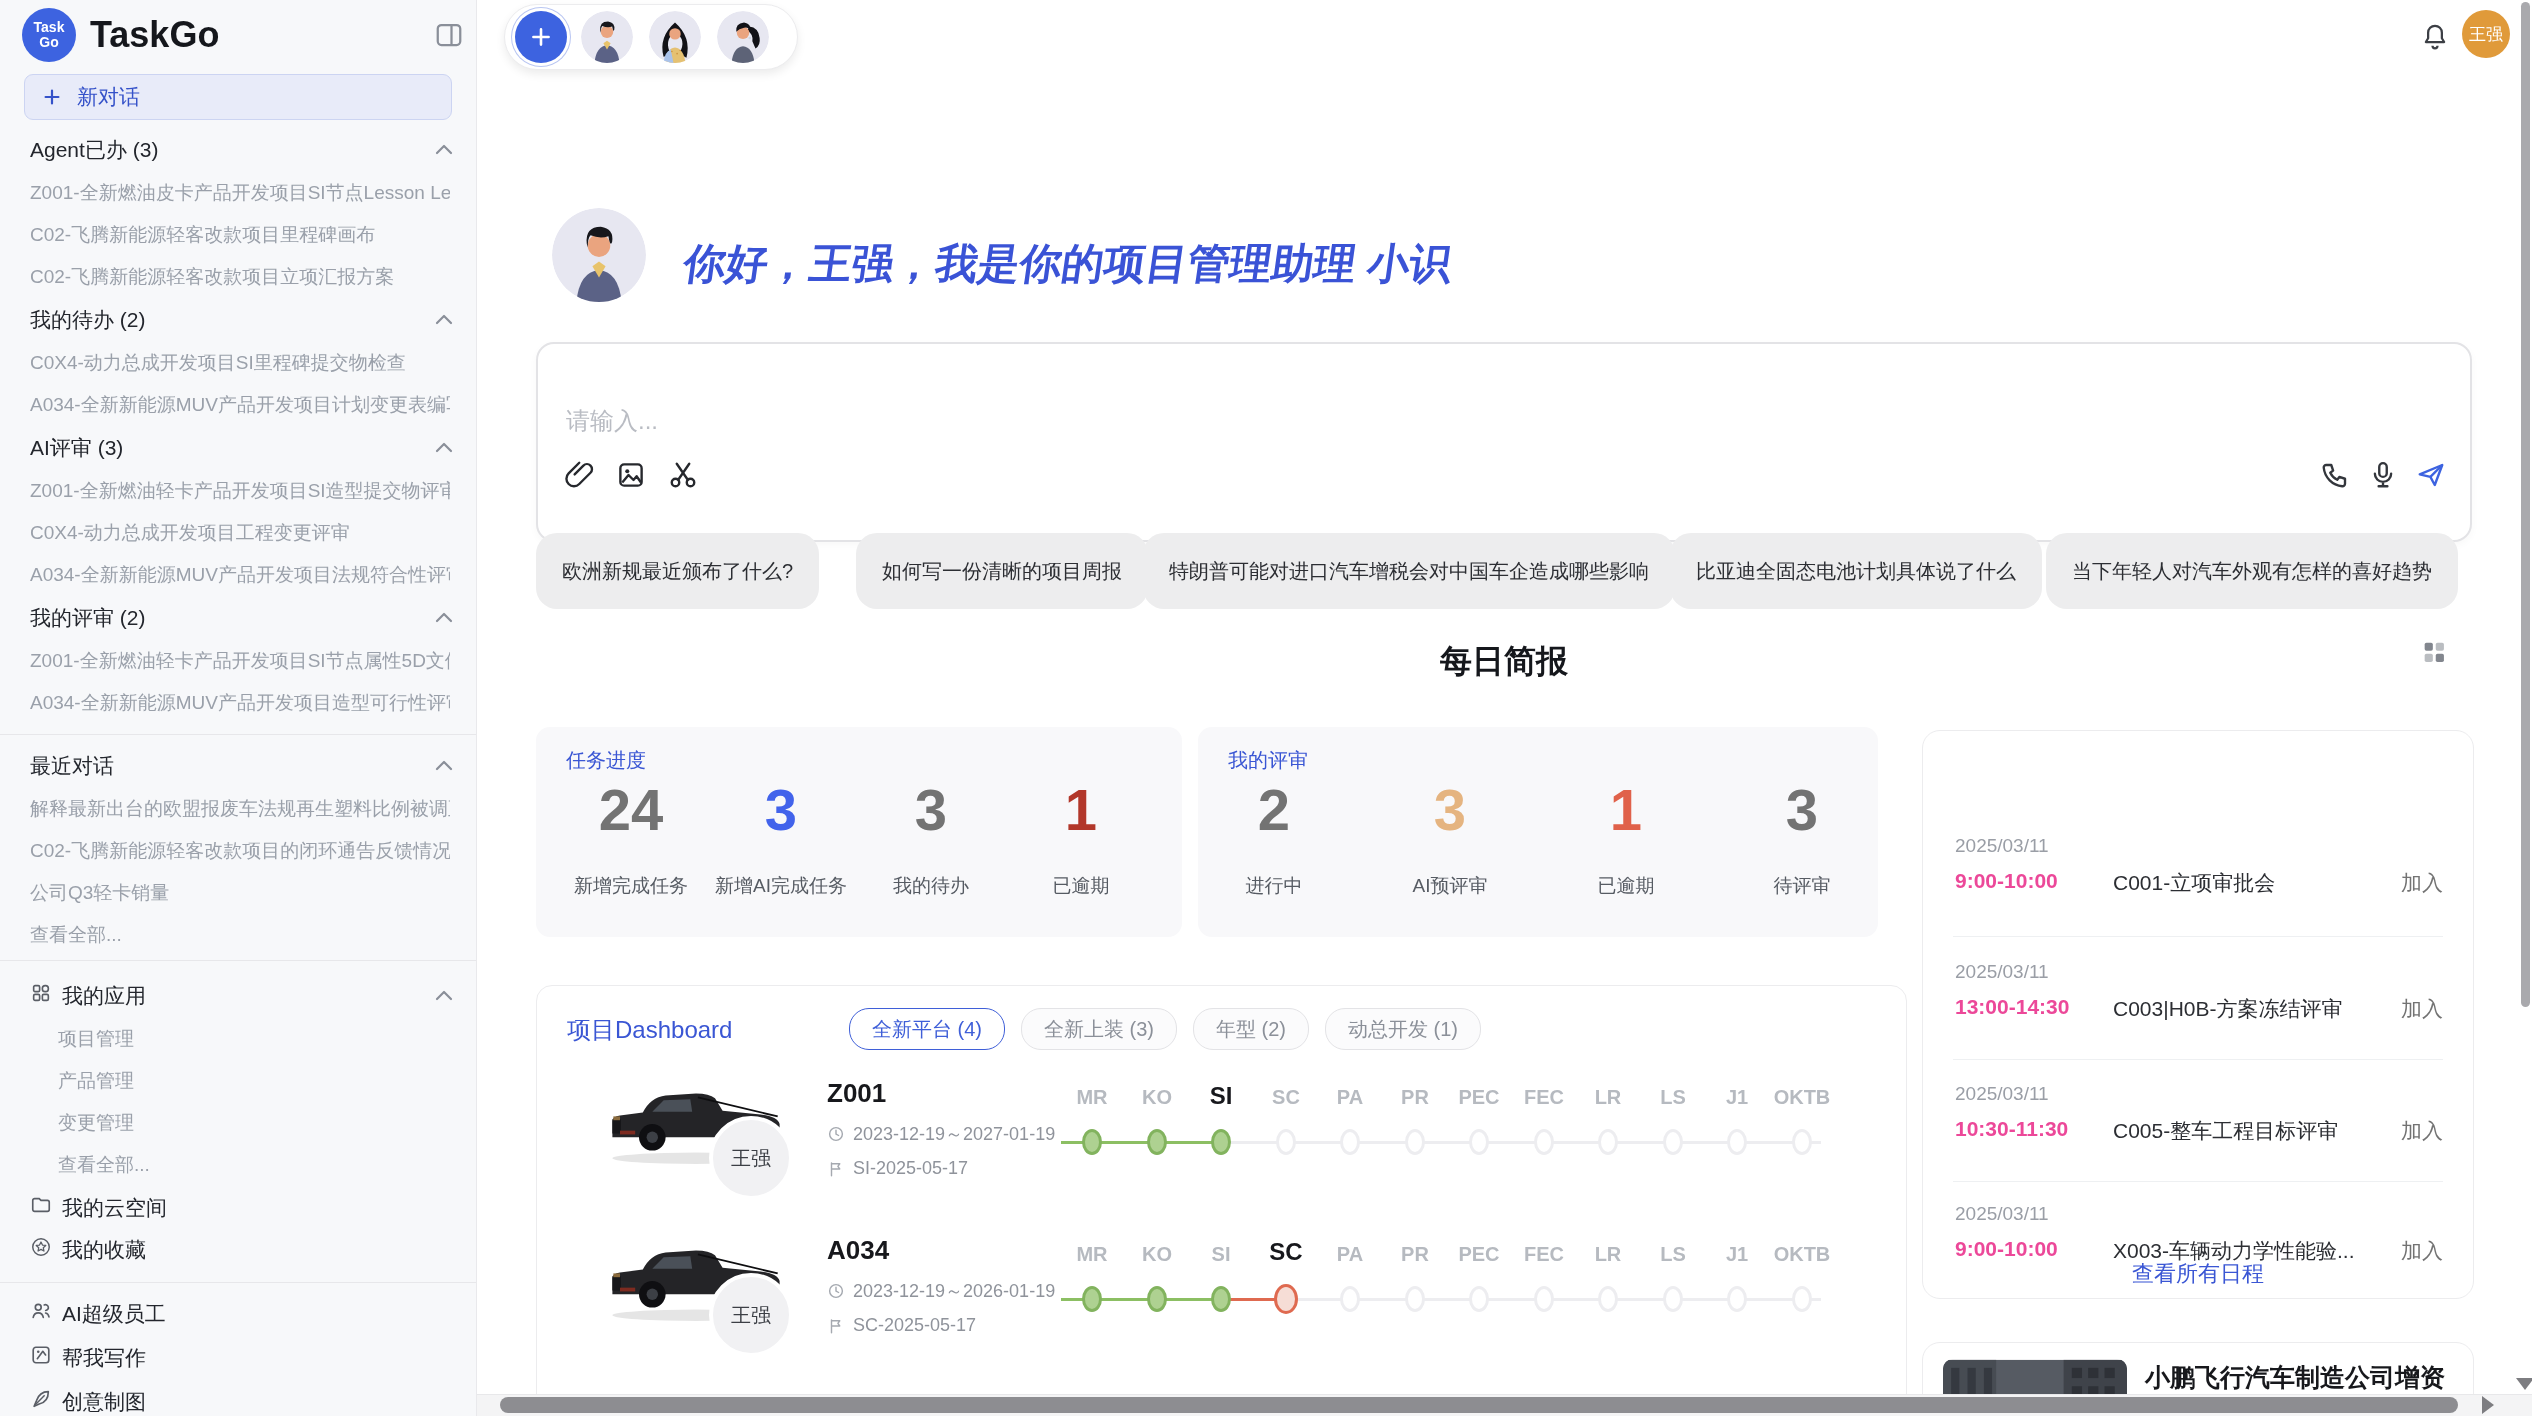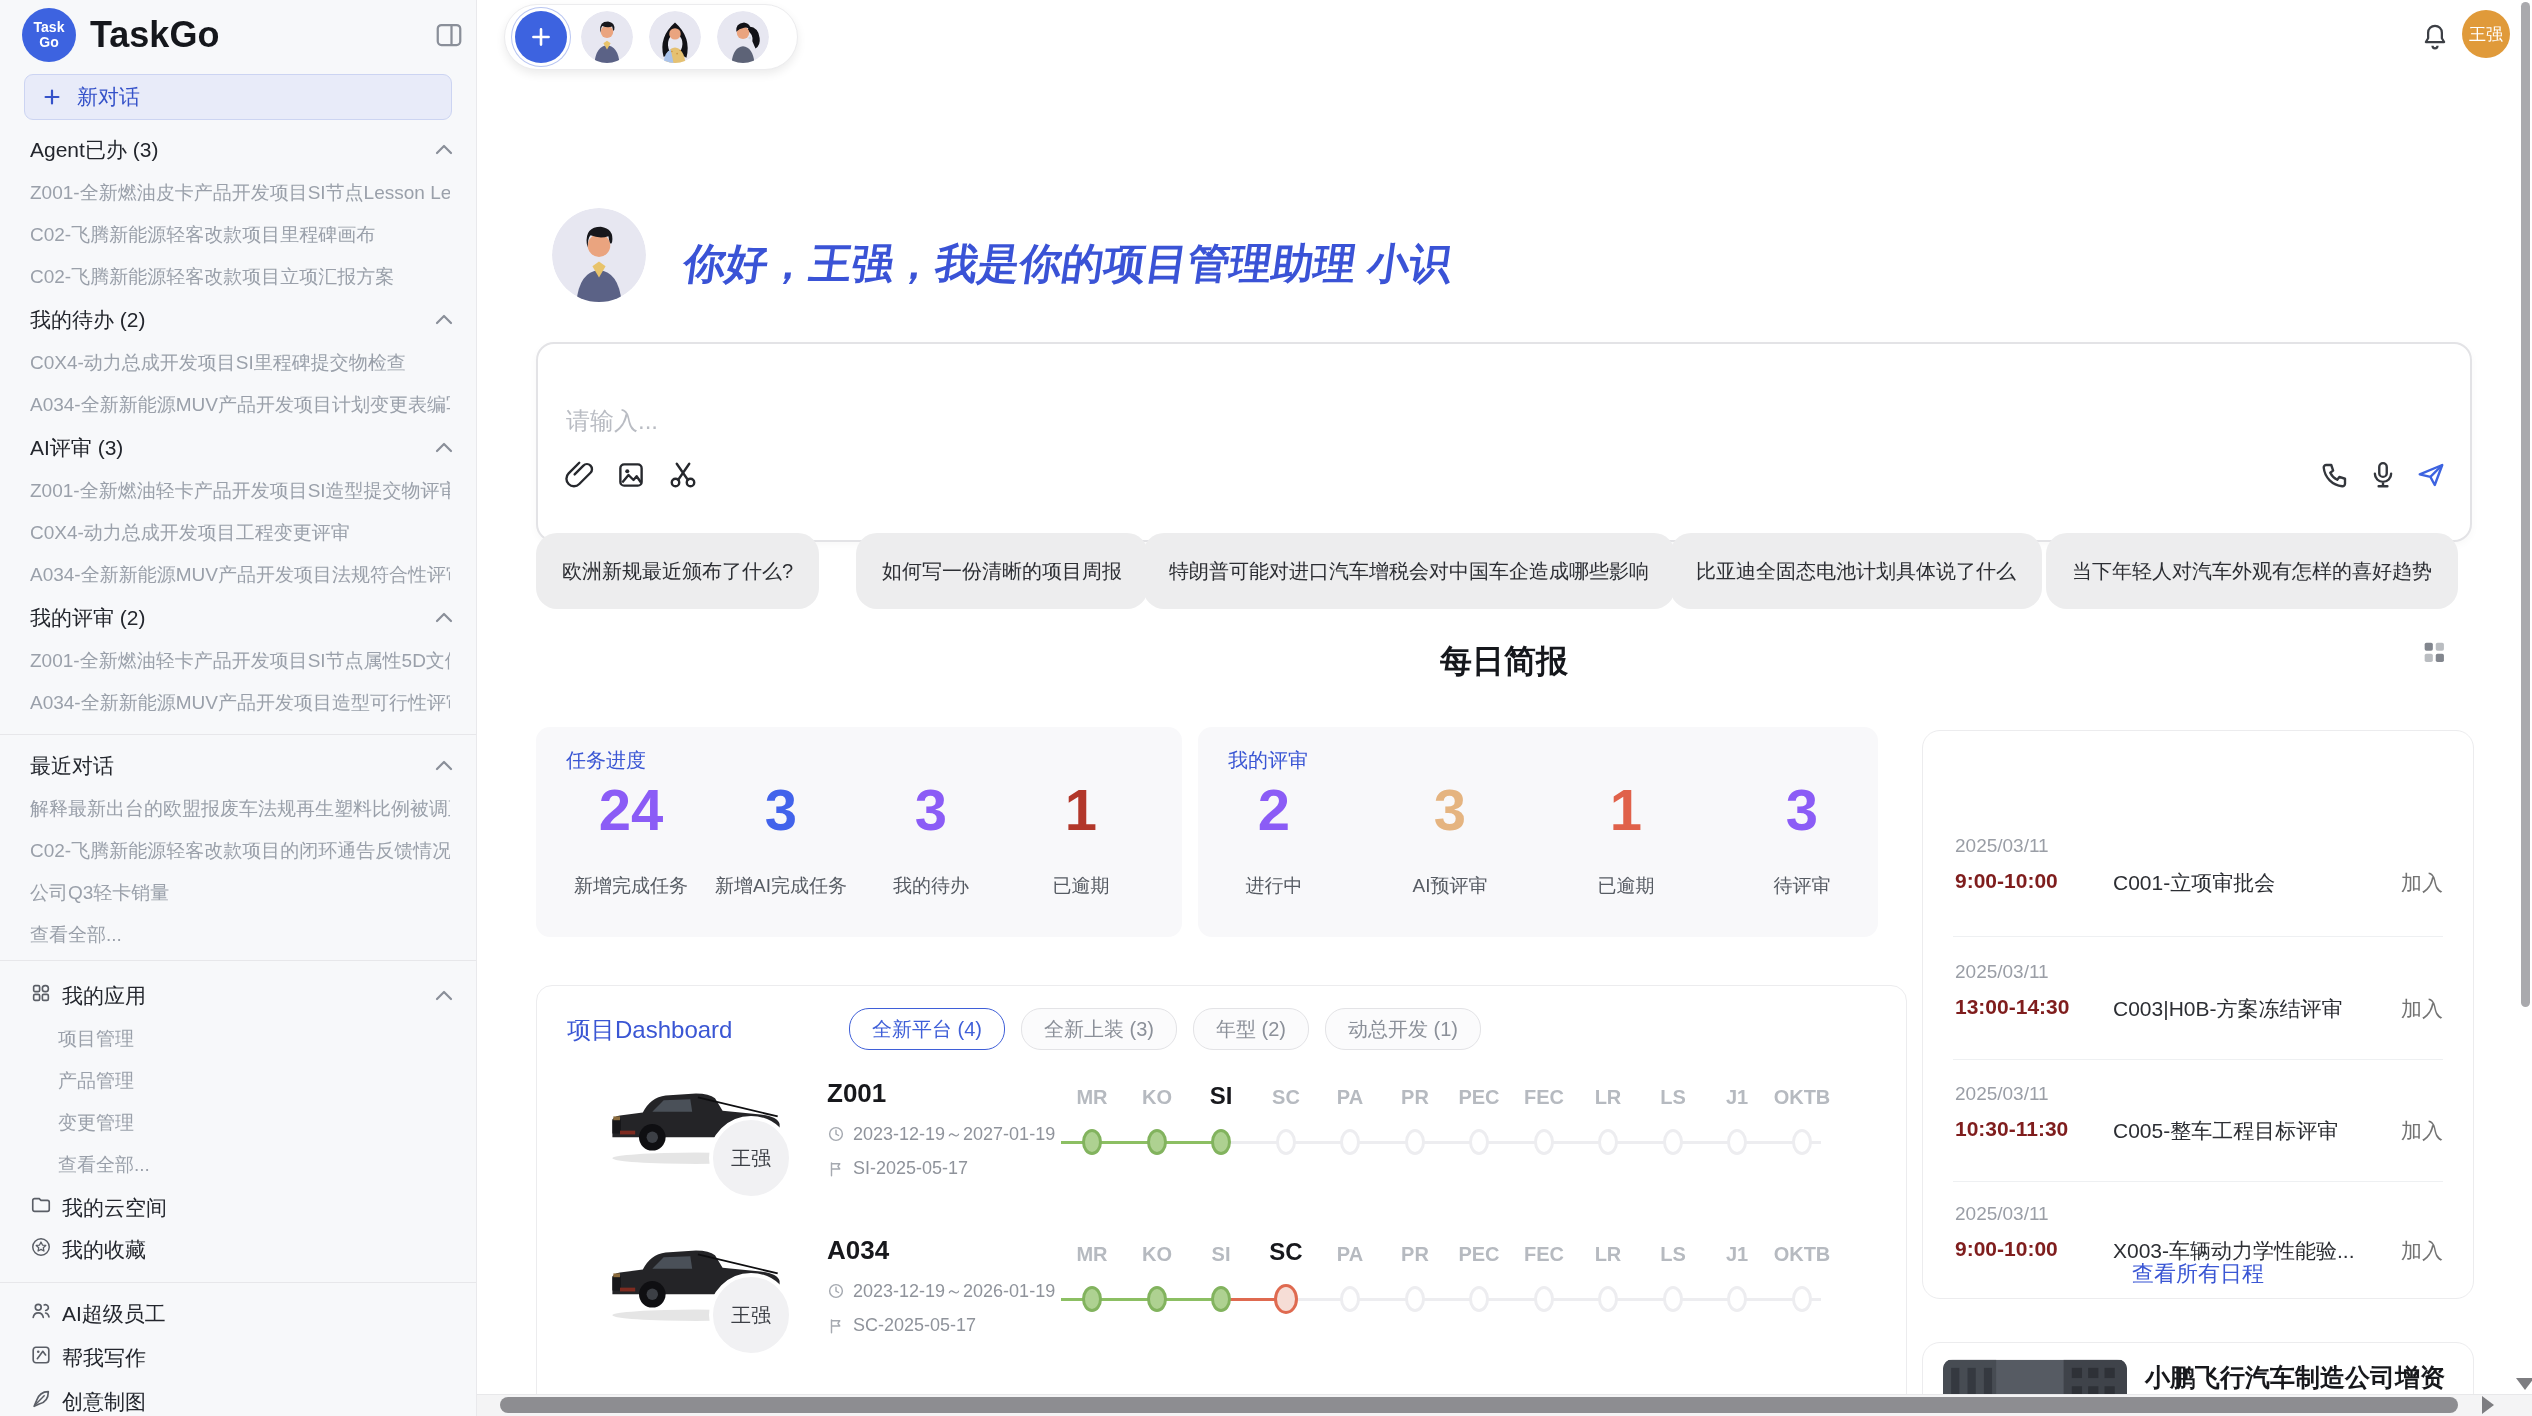--- a/index.html
+++ b/index.html
@@ -35,21 +35,21 @@
   
   .chip{position:absolute;top:533px;height:42px;border-radius:21px;background:#ededee;color:#2c2e33;font-size:20px;display:inline-flex;align-items:center;padding:17px 26px;white-space:nowrap;cursor:pointer;}
   
   .brief-title{position:absolute;left:1304px;top:640px;width:400px;text-align:center;font-size:32px;font-weight:700;color:#15171c;}
   .layout-icon{position:absolute;left:2420px;top:638px;width:28px;height:28px;color:#82868e;cursor:pointer;}
   .bcard{position:absolute;top:727px;height:210px;background:#f8f8fa;border-radius:14px;}
   .bcard .ctitle{position:absolute;left:30px;top:20px;font-size:20px;color:#3a56d4;}
   .stat{position:absolute;width:160px;text-align:center;}
   .stat .num{font-size:58px;font-weight:700;line-height:1;margin-top:54px;}
   .stat .lbl{font-size:19px;color:#565b63;margin-top:34px;}
-  .n-dark{color:#8b5cf6}.n-blue{color:#4263eb}.n-red{color:#b2372a}.n-tan{color:#e5b480}.n-org{color:#e0614a}
+  .n-dark{color:#737373}.n-blue{color:#4263eb}.n-red{color:#b2372a}.n-tan{color:#e5b480}.n-org{color:#e0614a}
   
   .dash{position:absolute;left:536px;top:985px;width:1340px;height:430px;border:1px solid #ececee;border-radius:16px;background:#fff;padding-left:29px;}
   .dash-title{position:absolute;left:30px;top:28px;font-size:24px;color:#3a56d4;}
   .tabs{position:absolute;left:312px;top:22px;display:flex;gap:16px;}
   .tab{height:40px;border-radius:20px;display:inline-flex;align-items:center;padding:0 22px;font-size:20px;cursor:pointer;border:1px solid #e3e3e6;background:#fbfbfc;color:#8b9099;white-space:nowrap;}
   .tab.active{border:1.5px solid #3f5fd8;color:#3f5fd8;background:#fff;}
   .truck{position:absolute;left:64px;width:190px;height:100px;}
   .owner-badge{position:absolute;left:172px;width:76px;height:76px;border-radius:50%;background:#f1f1f3;border:4px solid #fff;display:flex;align-items:center;justify-content:center;font-size:20px;color:#3c3f45;}
   .pname{position:absolute;left:290px;font-size:26px;font-weight:700;color:#17181c;}
   .pmeta{position:absolute;left:290px;display:flex;align-items:center;gap:8px;font-size:18px;color:#8f939b;white-space:nowrap;}
@@ -59,21 +59,21 @@
   .mline{position:absolute;height:3px;background:#ededf0;}
   .mline.green{background:#8cbf63;}
   .mline.orange{background:#df6a50;}
   .dot{position:absolute;width:20px;height:26px;border-radius:50%;background:#fff;border:3px solid #ededf0;box-sizing:border-box;}
   .dot.done{background:#aed191;border-color:#82b35e;}
   .dot.cur-o{width:24px;height:30px;background:#f6ddd6;border-color:#df6a50;}
   
   .sched{position:absolute;left:1922px;top:730px;width:550px;height:567px;border:1px solid #ececee;border-radius:18px;background:#fff;}
   .sched-title{position:absolute;left:0;top:30px;width:550px;text-align:center;font-size:24px;color:#3a56d4;}
   .sdate{position:absolute;left:32px;font-size:19px;color:#9a9ea6;}
-  .stime{position:absolute;left:32px;font-size:21px;font-weight:700;color:#7f1d1d;}
+  .stime{position:absolute;left:32px;font-size:21px;font-weight:700;color:#ec4899;}
   .sname{position:absolute;left:190px;font-size:21px;color:#2c2e33;white-space:nowrap;text-align:right;}
   .sjoin{position:absolute;right:30px;font-size:21px;color:#737373;cursor:pointer;}
   .sdiv{position:absolute;left:30px;right:30px;height:1px;background:#eef0f2;}
   .sched-foot{position:absolute;left:0;top:528px;width:550px;text-align:center;font-size:22px;color:#3a56d4;cursor:pointer;}
   
   .news{position:absolute;left:1922px;top:1342px;width:550px;height:220px;border:1px solid #ececee;border-radius:18px;background:#fff;cursor:pointer;}
   .news-img{position:absolute;left:20px;top:16px;width:184px;height:124px;border-radius:10px;overflow:hidden;}
   .news-title{position:absolute;left:222px;top:18px;width:310px;font-size:25px;font-weight:700;color:#17181c;}
   .news-snippet{position:absolute;left:222px;top:62px;width:310px;font-size:21px;color:#8f939b;line-height:1.5;}
   

